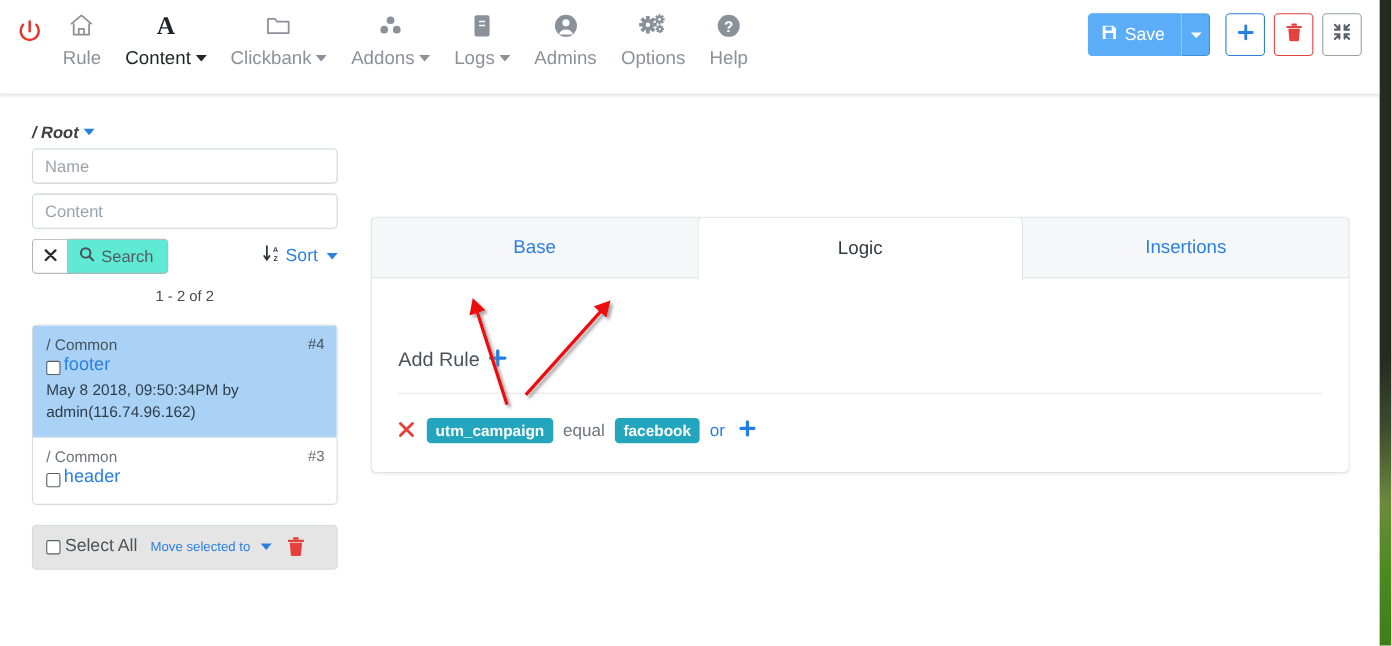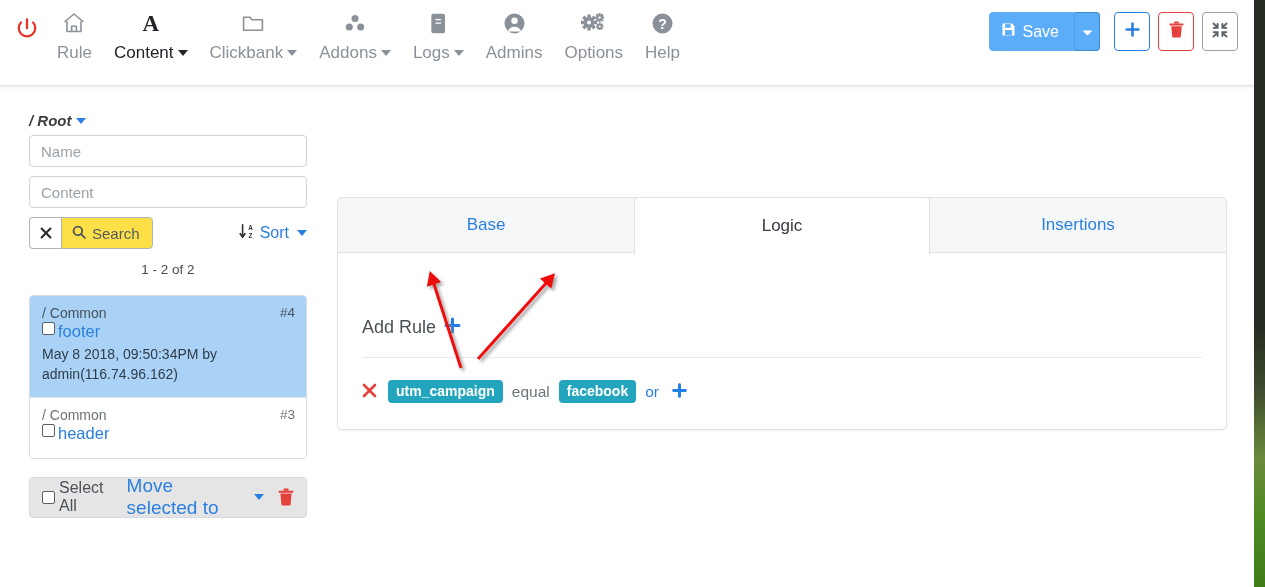--- a/index.html
+++ b/index.html
@@ -187,21 +187,21 @@
     background: #fff;
     display: flex; align-items: center; justify-content: center;
     color: #2b2b2b;
     font-size: 15px;
     cursor: pointer;
   }
   .btn-search {
     border: 1px solid #adb5bd;
     border-radius: 0 4px 4px 0;
     height: 32px;
-    background: #fde047;
+    background: #5eead4;
     display: flex; align-items: center; justify-content: center;
     gap: 6px;
     padding: 0 12px 0 10px;
     color: #545b62;
     font-size: 15px;
     cursor: pointer;
   }
   #sort-btn {
     display: flex; align-items: center; gap: 4px;
     color: #2a7fe0;
@@ -239,21 +239,21 @@
   }
   .list-item.selected .li-path { color: #45535f; }
   .li-num {
     position: absolute;
     right: 11px; top: 9px;
     font-size: 13.5px;
     color: #6b737a;
   }
   .list-item.selected .li-num { color: #45535f; }
   .li-name-row {
-    display: flex; align-items: flex-start; gap: 3px;
+    display: flex; align-items: flex-end; gap: 3px;
     margin: 1px 0 3px 0;
   }
   .cb {
     -webkit-appearance: none; appearance: none;
     width: 13px; height: 13px;
     border: 1.5px solid #5a5f64;
     border-radius: 2px;
     background: #fff;
     margin: 0;
     cursor: pointer;
@@ -282,21 +282,21 @@
     padding: 0 12px;
     gap: 4px;
   }
   #select-all-label {
     font-size: 16px;
     color: #4b5259;
     margin-right: 8px;
     cursor: pointer;
   }
   #move-selected {
-    font-size: 19px;
+    font-size: 12px;
     color: #2a7fe0;
     display: flex; align-items: center; gap: 5px;
     cursor: pointer;
   }
   #move-selected .caret { border-top-color: #2a7fe0; }
   #bulk-trash {
     margin-left: 10px;
     color: #e5413c;
     cursor: pointer;
     display: flex;

